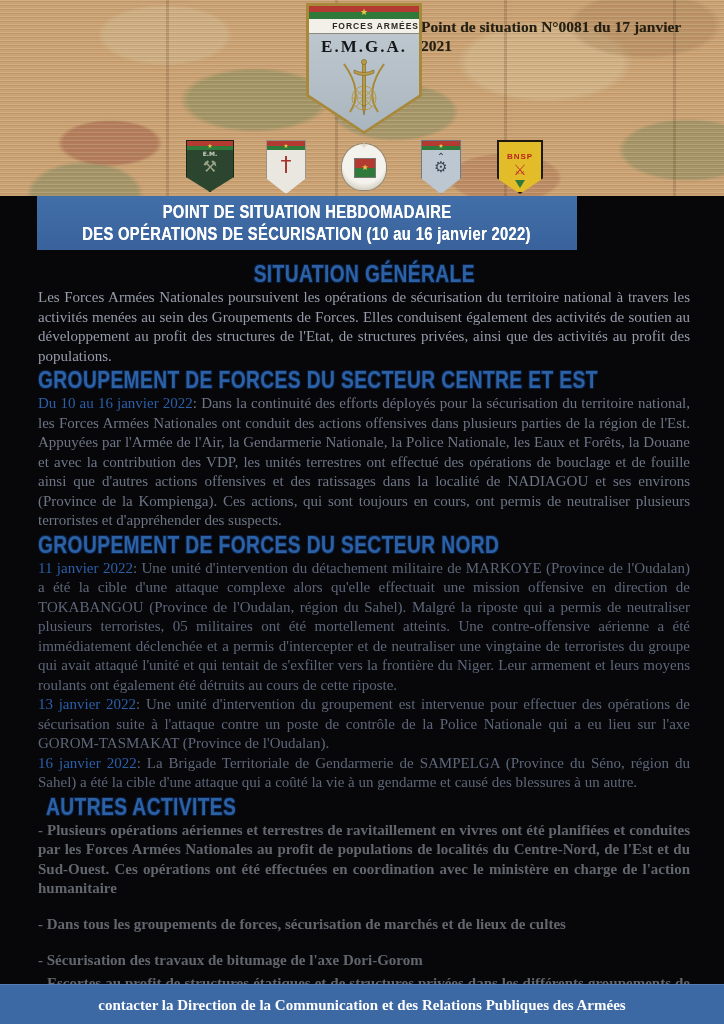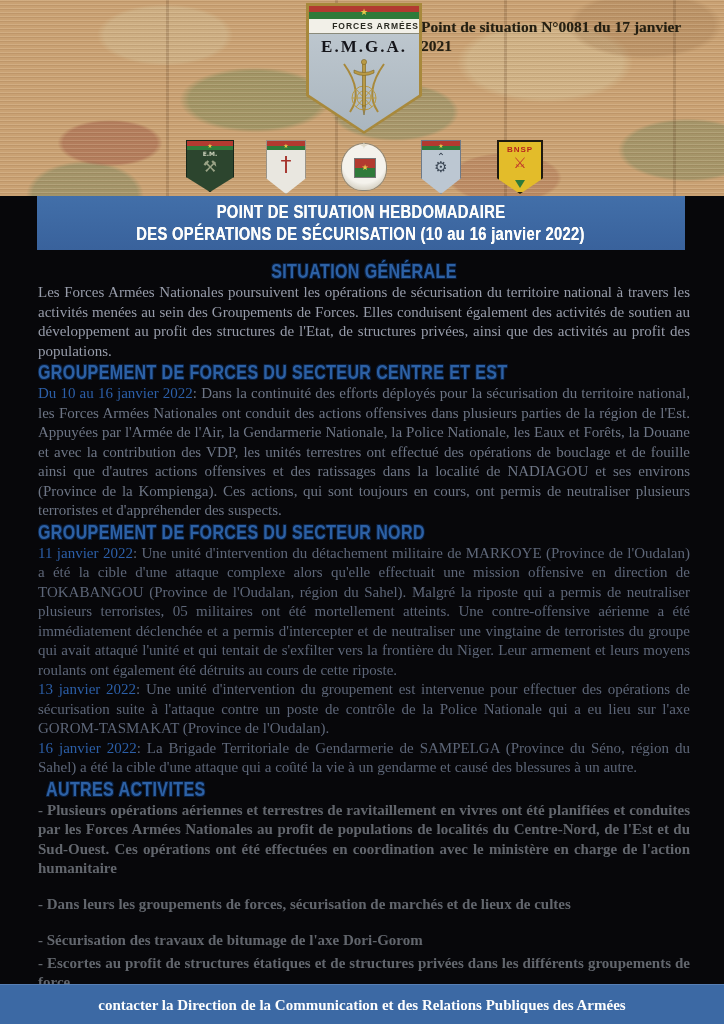--- a/index.html
+++ b/index.html
@@ -58,38 +58,38 @@
     width:7px;height:7px;border-radius:50%;background:#b29440;border:1px solid #6d5a22;}
   
   .mini{position:absolute;top:140px;}
   .mini .mflag{height:9px;width:100%;position:relative;
     background:linear-gradient(180deg,#b23a30 0 50%,#2f7a3a 50% 100%);}
   .mini .mflag .star{position:absolute;left:50%;top:50%;transform:translate(-50%,-55%);
     color:#e6c84a;font-size:6px;line-height:1;font-family:"DejaVu Sans",sans-serif;}
   .glyph{display:block;text-align:center;font-family:"DejaVu Sans",sans-serif;}
   
   .banner{
-    position:absolute;top:196px;left:37px;width:648px;height:54px;
+    position:absolute;top:196px;left:37px;width:540px;height:54px;
     background:linear-gradient(180deg,#426fa9,#39629c);
     display:flex;flex-direction:column;justify-content:center;align-items:center;
   }
   .banner .line{
     color:#fdfdfb;font-family:"Liberation Sans",sans-serif;font-weight:bold;
     font-size:18px;line-height:1.25;white-space:nowrap;
     display:inline-block;transform:scaleX(.82);letter-spacing:.4px;
     text-shadow:0 0 .6px #fff;
   }
   
   .content{
     position:absolute;top:252px;left:0;width:724px;box-sizing:border-box;
     padding:8px 34px 0 38px;color:#8d929c;
   }
   h2{
     margin:0;font-family:"Liberation Sans",sans-serif;font-weight:bold;
-    font-size:20px;color:#2d61a5;white-space:nowrap;
+    font-size:24px;color:#2d61a5;white-space:nowrap;
     text-shadow:1px 1px 0 #0a1f3f,-1px 1px 0 #0a1f3f,1px -1px 0 #0a1f3f,-1px -1px 0 #0a1f3f;
   }
   h2 span{display:inline-block;transform:scaleX(.8);transform-origin:left center;letter-spacing:.5px;}
   h2.center{text-align:center;}
   h2.center span{transform-origin:center;}
   .content p{
     margin:0;font-size:15px;line-height:1.3;text-align:justify;
   }
   .dlabel{color:#2c5fa8;font-weight:normal;}
   .p-light{color:#979caa;}
@@ -172,21 +172,21 @@
 
   <div class="mini shield" style="left:421px;width:38px;height:52px;background:#bcc7d2;border:1px solid #6e7a88;">
     <div class="mflag">
         <span class="star">★</span>
       </div>
     <span class="glyph" style="font-size:10px;color:#35414f;margin-top:1px;">⌃</span>
     <span class="glyph" style="font-size:15px;color:#3c4856;margin-top:-4px;">⚙</span>
   </div>
 
   <div class="mini shield" style="left:497px;width:42px;height:50px;background:#e3bc2a;border:2px solid #1f1a10;">
-    <div class="glyph" style="font-size:8px;font-weight:bold;color:#b7261d;letter-spacing:1px;margin-top:3px;font-family:'Liberation Sans',sans-serif;">BNSP</div>
+    <div class="glyph" style="font-size:8px;font-weight:bold;color:#b7261d;letter-spacing:1px;margin-top:10px;font-family:'Liberation Sans',sans-serif;">BNSP</div>
     <span class="glyph" style="font-size:15px;color:#c0392b;margin-top:0;">⚔</span>
     <div style="position:absolute;left:50%;bottom:4px;transform:translateX(-50%);width:10px;height:8px;background:#2f7a3a;clip-path:polygon(50% 100%,0 0,100% 0);"></div>
   </div>
 </div>
 
 <div class="banner">
   <span class="line">POINT DE SITUATION HEBDOMADAIRE</span>
   <span class="line">DES OPÉRATIONS DE SÉCURISATION (10 au 16 janvier 2022)</span>
 </div>
 
@@ -208,20 +208,20 @@
   <p class="p-dim mt6 mb14"><span class="dlabel">11 janvier 2022</span><span>: Une unité d'intervention du détachement militaire de MARKOYE (Province de l'Oudalan) a été la cible d'une attaque complexe alors qu'elle effectuait une mission offensive en direction de TOKABANGOU (Province de l'Oudalan, région du Sahel). Malgré la riposte qui a permis de neutraliser plusieurs terroristes, 05 militaires ont été mortellement atteints. Une contre-offensive aérienne a été immédiatement déclenchée et a permis d'intercepter et de neutraliser une vingtaine de terroristes du groupe qui avait attaqué l'unité et qui tentait de s'exfilter vers la frontière du Niger. Leur armement et leurs moyens roulants ont également  été détruits au cours de cette riposte.</span></p>
 
   <p class="p-dim mb14"><span class="dlabel">13 janvier 2022</span><span>: Une unité d'intervention du groupement est intervenue pour effectuer des opérations de sécurisation suite à l'attaque contre un poste de contrôle de la Police Nationale qui a eu lieu sur l'axe GOROM-TASMAKAT (Province de l'Oudalan).</span></p>
 
   <p class="p-dim mb12"><span class="dlabel">16 janvier 2022</span><span>: La Brigade Territoriale de Gendarmerie de SAMPELGA (Province du Séno, région du Sahel) a été la cible d'une attaque qui a coûté la vie à un gendarme et causé des blessures à un autre.</span></p>
 
   <h2 class="autres">
     <span>AUTRES ACTIVITES</span>
   </h2>
   <p class="bullet mt10" style="margin-bottom:16px;">- Plusieurs opérations aériennes et terrestres de ravitaillement en vivres ont été planifiées et conduites par les Forces Armées Nationales au profit de populations de localités du Centre-Nord, de l'Est et du Sud-Ouest. Ces opérations ont été effectuées en coordination avec le ministère en charge de l'action humanitaire</p>
-  <p class="bullet" style="margin-bottom:17px;">- Dans leurs les groupements de forces, sécurisation de marchés et de lieux de cultes</p>
+  <p class="bullet" style="margin-bottom:17px;">- Dans tous les groupements de forces, sécurisation de marchés et de lieux de cultes</p>
   <p class="bullet" style="margin-bottom:3px;">- Sécurisation des travaux de bitumage de l'axe Dori-Gorom</p>
   <p class="bullet">- Escortes au profit de structures étatiques et de structures privées dans les différents groupements de force.</p>
 </div>
 
 <div class="footer">
   <div>contacter la Direction de la Communication et des Relations Publiques des Armées</div>
 </div>
 
 </body></html>

